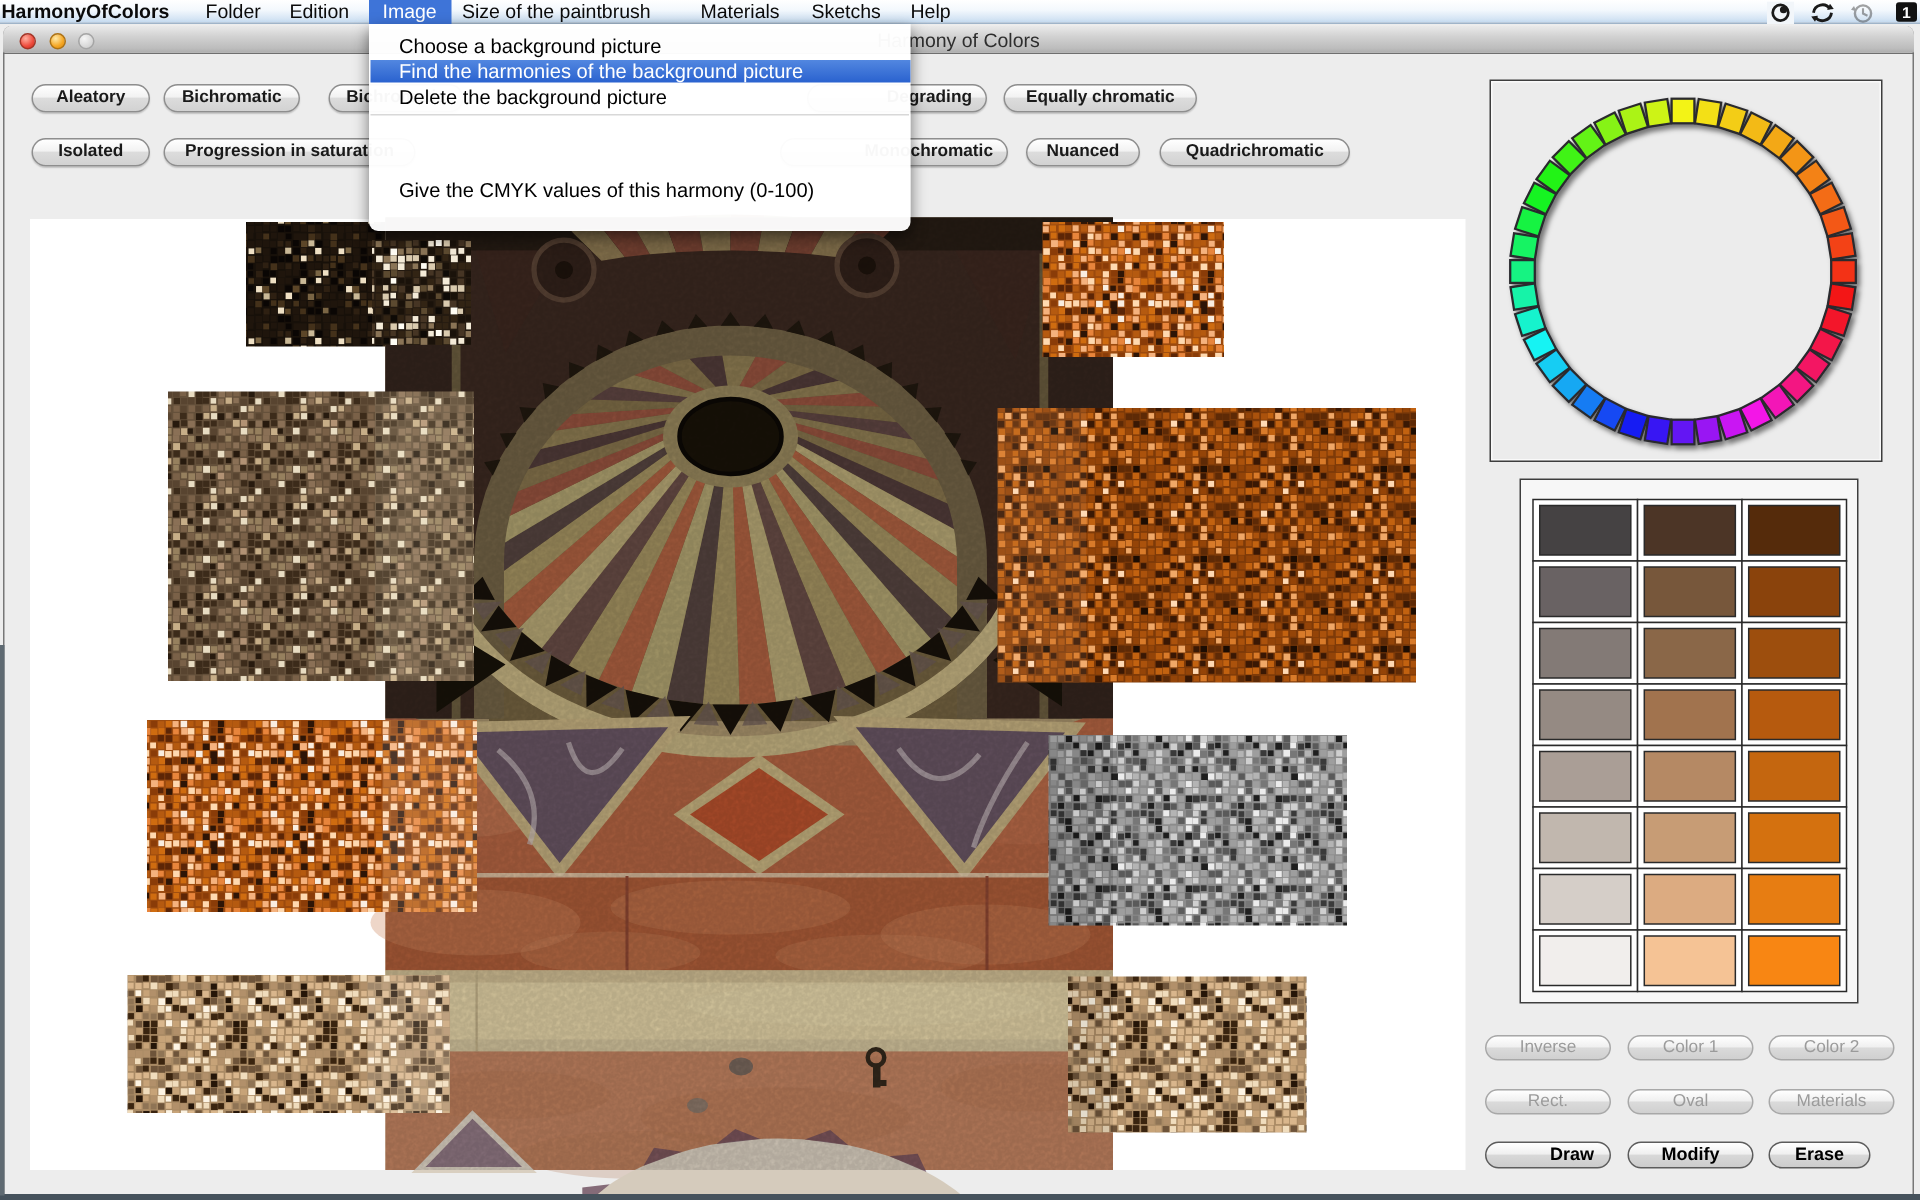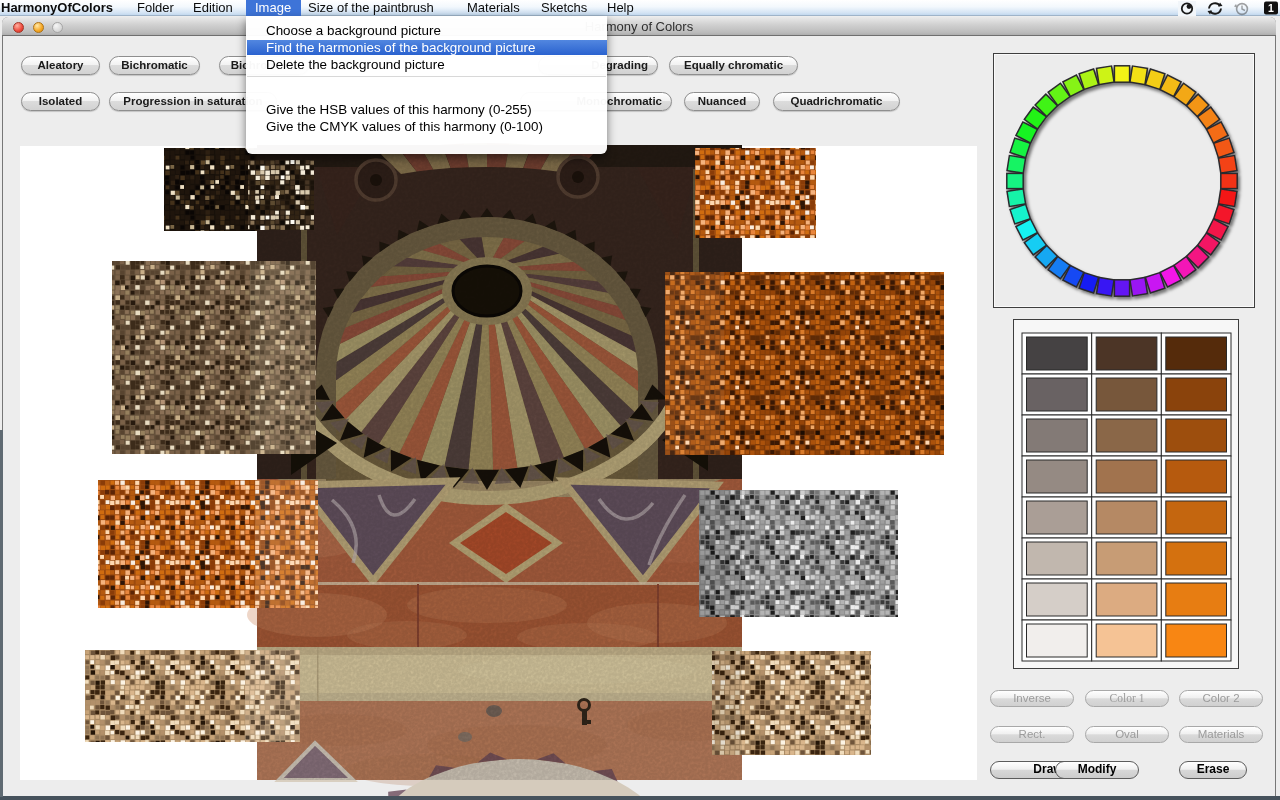--- a/index.html
+++ b/index.html
@@ -36,27 +36,27 @@
 <div class="cap" style="left:109px;top:56px;width:91px;">Bichromatic</div>
 <div class="cap" style="left:219px;top:56px;width:90px;">Bichromatic</div>
 <div class="cap" style="left:538px;top:56px;width:120px;text-align:right;padding-right:9px">Degrading</div>
 <div class="cap" style="left:669px;top:56px;width:129px;">Equally chromatic</div>
 <div class="cap" style="left:21px;top:92px;width:79px;">Isolated</div>
 <div class="cap" style="left:109px;top:92px;width:168px;">Progression in saturation</div>
 <div class="cap" style="left:520px;top:92px;width:152px;text-align:right;padding-right:9px">Monochromatic</div>
 <div class="cap" style="left:684px;top:92px;width:76px;">Nuanced</div>
 <div class="cap" style="left:773px;top:92px;width:127px;">Quadrichromatic</div>
 <div class="capr" style="left:990px;top:690px;width:84px;">Inverse</div>
-<div class="capr" style="left:1085px;top:690px;width:84px;font-family:Liberation Serif, serif;">Color 1</div>
+<div class="capr" style="left:1085px;top:690px;width:84px;">Color 1</div>
 <div class="capr" style="left:1179px;top:690px;width:84px;">Color 2</div>
 <div class="capr" style="left:990px;top:726px;width:84px;">Rect.</div>
 <div class="capr" style="left:1085px;top:726px;width:84px;">Oval</div>
 <div class="capr" style="left:1179px;top:726px;width:84px;">Materials</div>
 <div class="capb" style="left:990px;top:761px;width:84px;padding-left:32px;">Draw</div>
-<div class="capb" style="left:1055px;top:761px;width:84px;">Modify</div>
+<div class="capb" style="left:1085px;top:761px;width:84px;">Modify</div>
 <div class="capb" style="left:1179px;top:761px;width:68px;">Erase</div>
 <svg id="artsvg" width="1280" height="800" viewBox="0 0 1280 800">
     <defs>
       <pattern id="pdk" width="60" height="60" patternUnits="userSpaceOnUse">
         <rect width="60" height="60" fill="#171009"></rect>
         <rect x="0.1" y="0.6" width="3.8" height="3.8" fill="#0a0604"></rect>
         <rect x="5.6" y="0.5" width="4.5" height="4.5" fill="#1f150c"></rect>
         <rect x="10.5" y="0.0" width="3.7" height="3.7" fill="#1f150c"></rect>
         <rect x="15.4" y="0.0" width="3.8" height="3.8" fill="#1f150c"></rect>
         <rect x="20.6" y="0.3" width="4.0" height="4.0" fill="#0a0604"></rect>
@@ -1631,16 +1631,15 @@
     </g>
 <rect x="86" y="0.5" width="14" height="13" rx="2" fill="#111"></rect>
 <text x="93" y="11" font-family="Liberation Sans" font-size="10.5" font-weight="bold" fill="#fff" text-anchor="middle">1</text>
 </svg>
 <div id="dropdown">
 <div id="hlrow"></div>
 <div class="it" style="top:5.5px">Choose a background picture</div>
 <div class="it" style="top:22.5px;color:#fff;z-index:2">Find the harmonies of the background picture</div>
 <div class="it" style="top:39.5px">Delete the background picture</div>
 <div style="position:absolute;left:1px;top:59.5px;width:359px;height:1.5px;background:#d8d8d8"></div>
-<div class="it" style="top:84.5px">Give the HSB values of this harmony (0-255)</div>
 <div class="it" style="top:101.5px">Give the CMYK values of this harmony (0-100)</div>
 </div>
 <div id="botline"></div>
 <div style="position:absolute;left:0;top:430px;width:3px;height:367px;background:#5f6a72;z-index:80"></div>
 </body></html>

